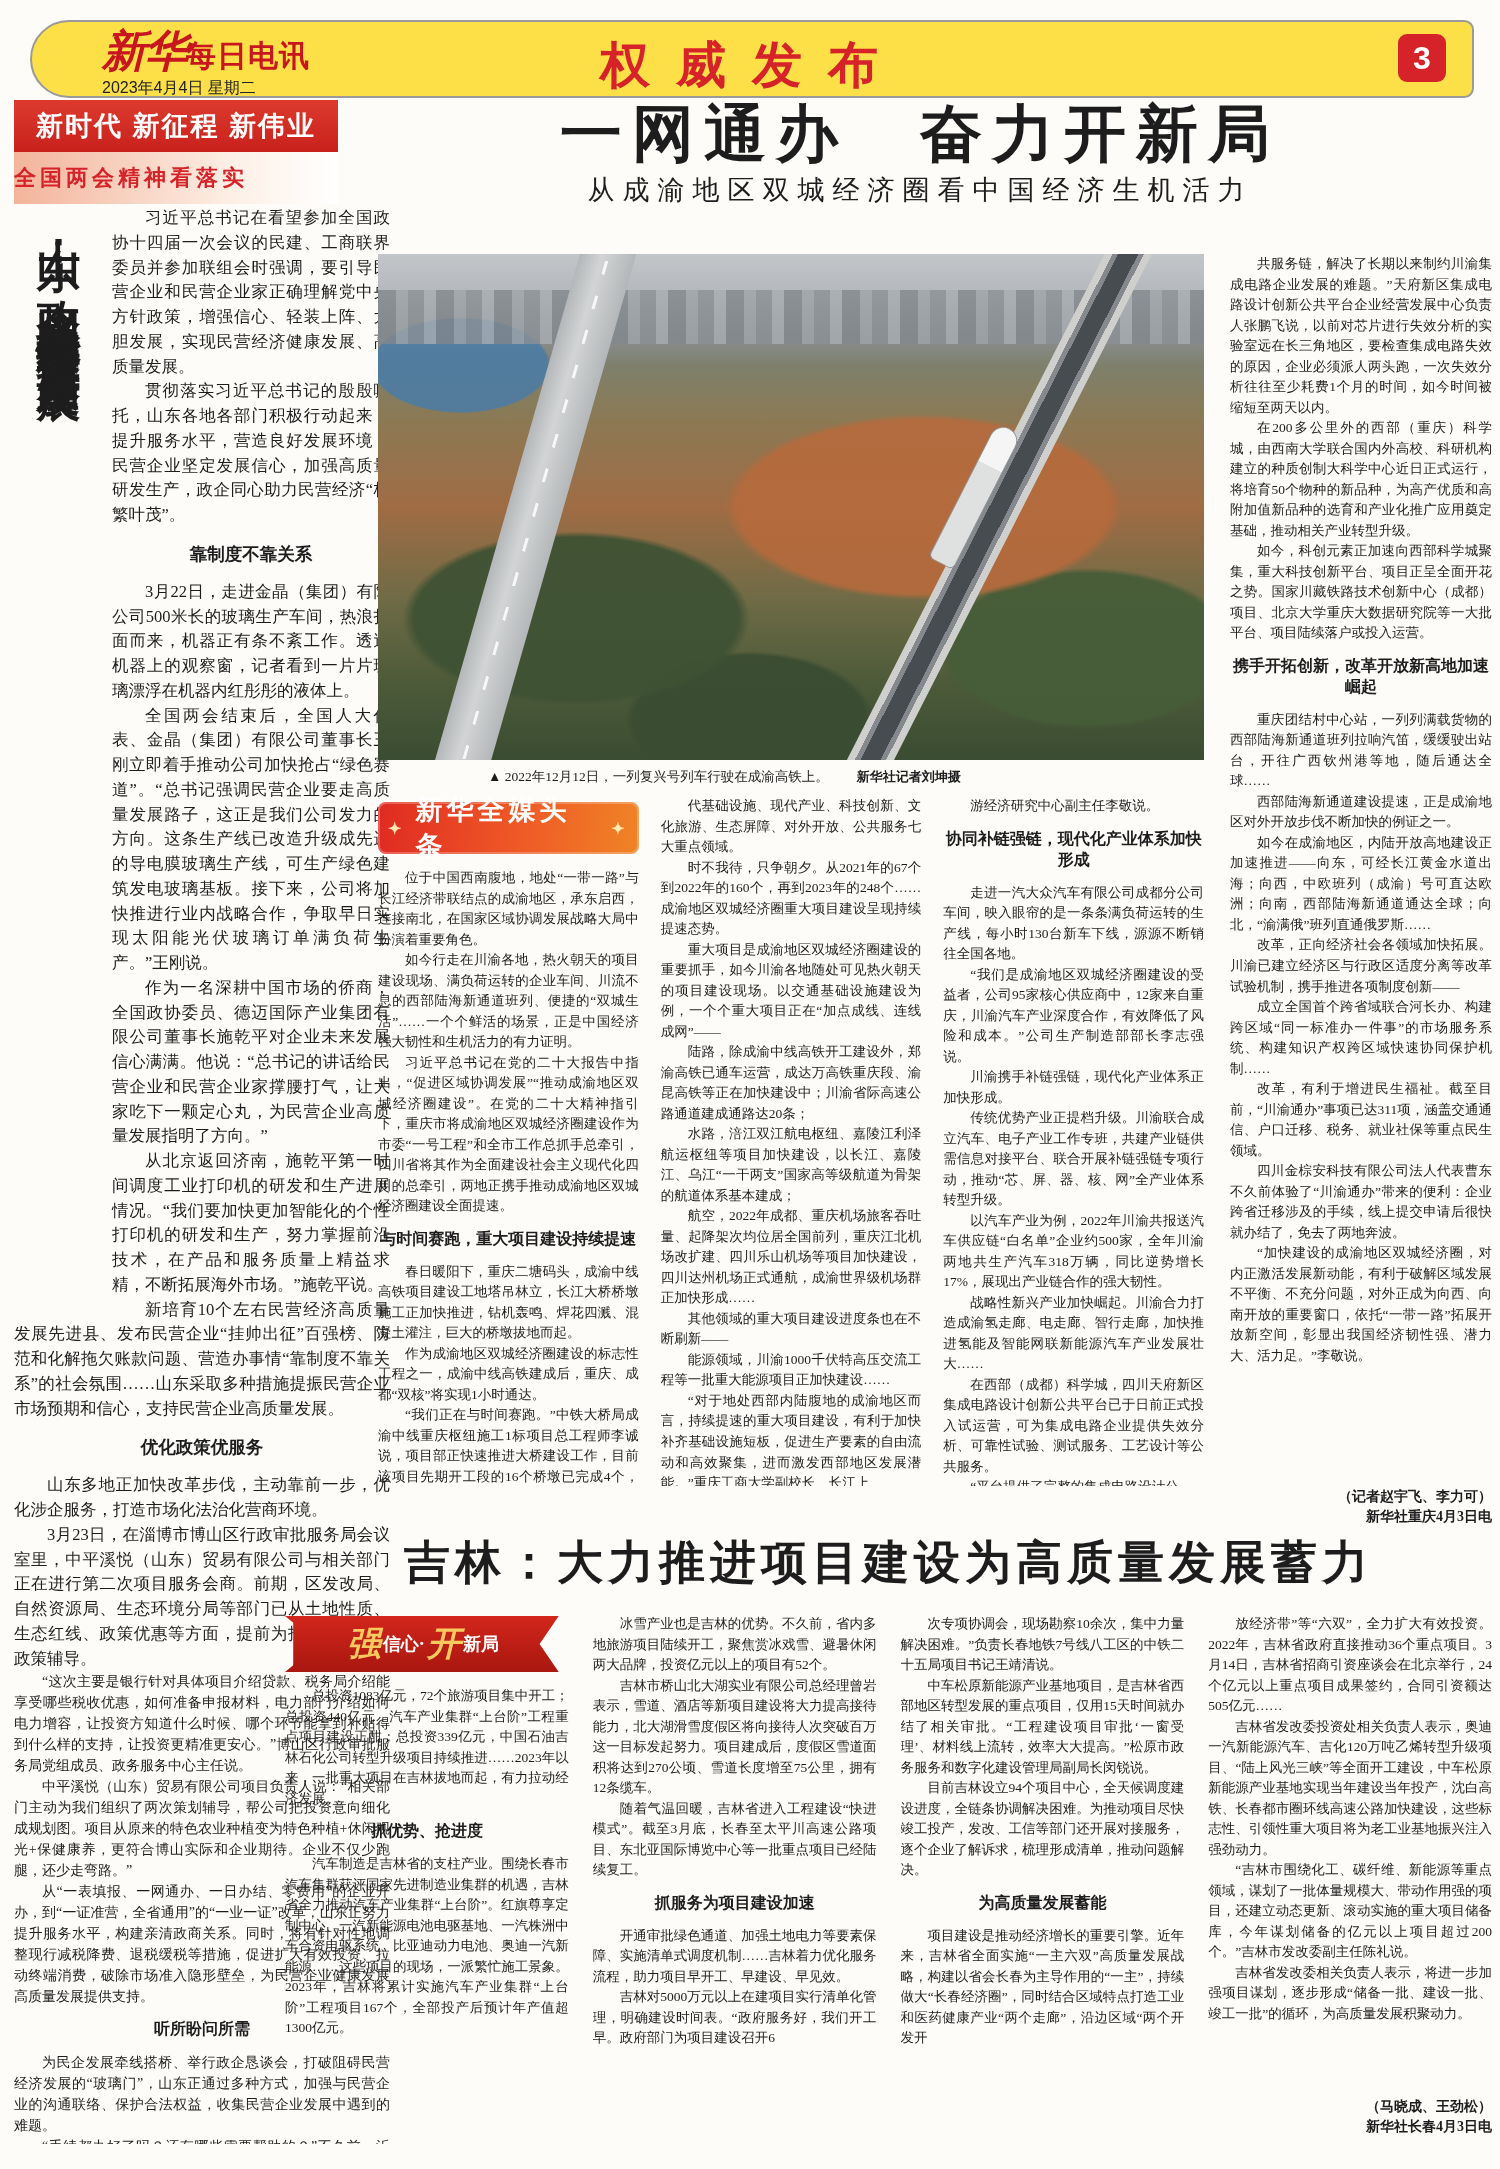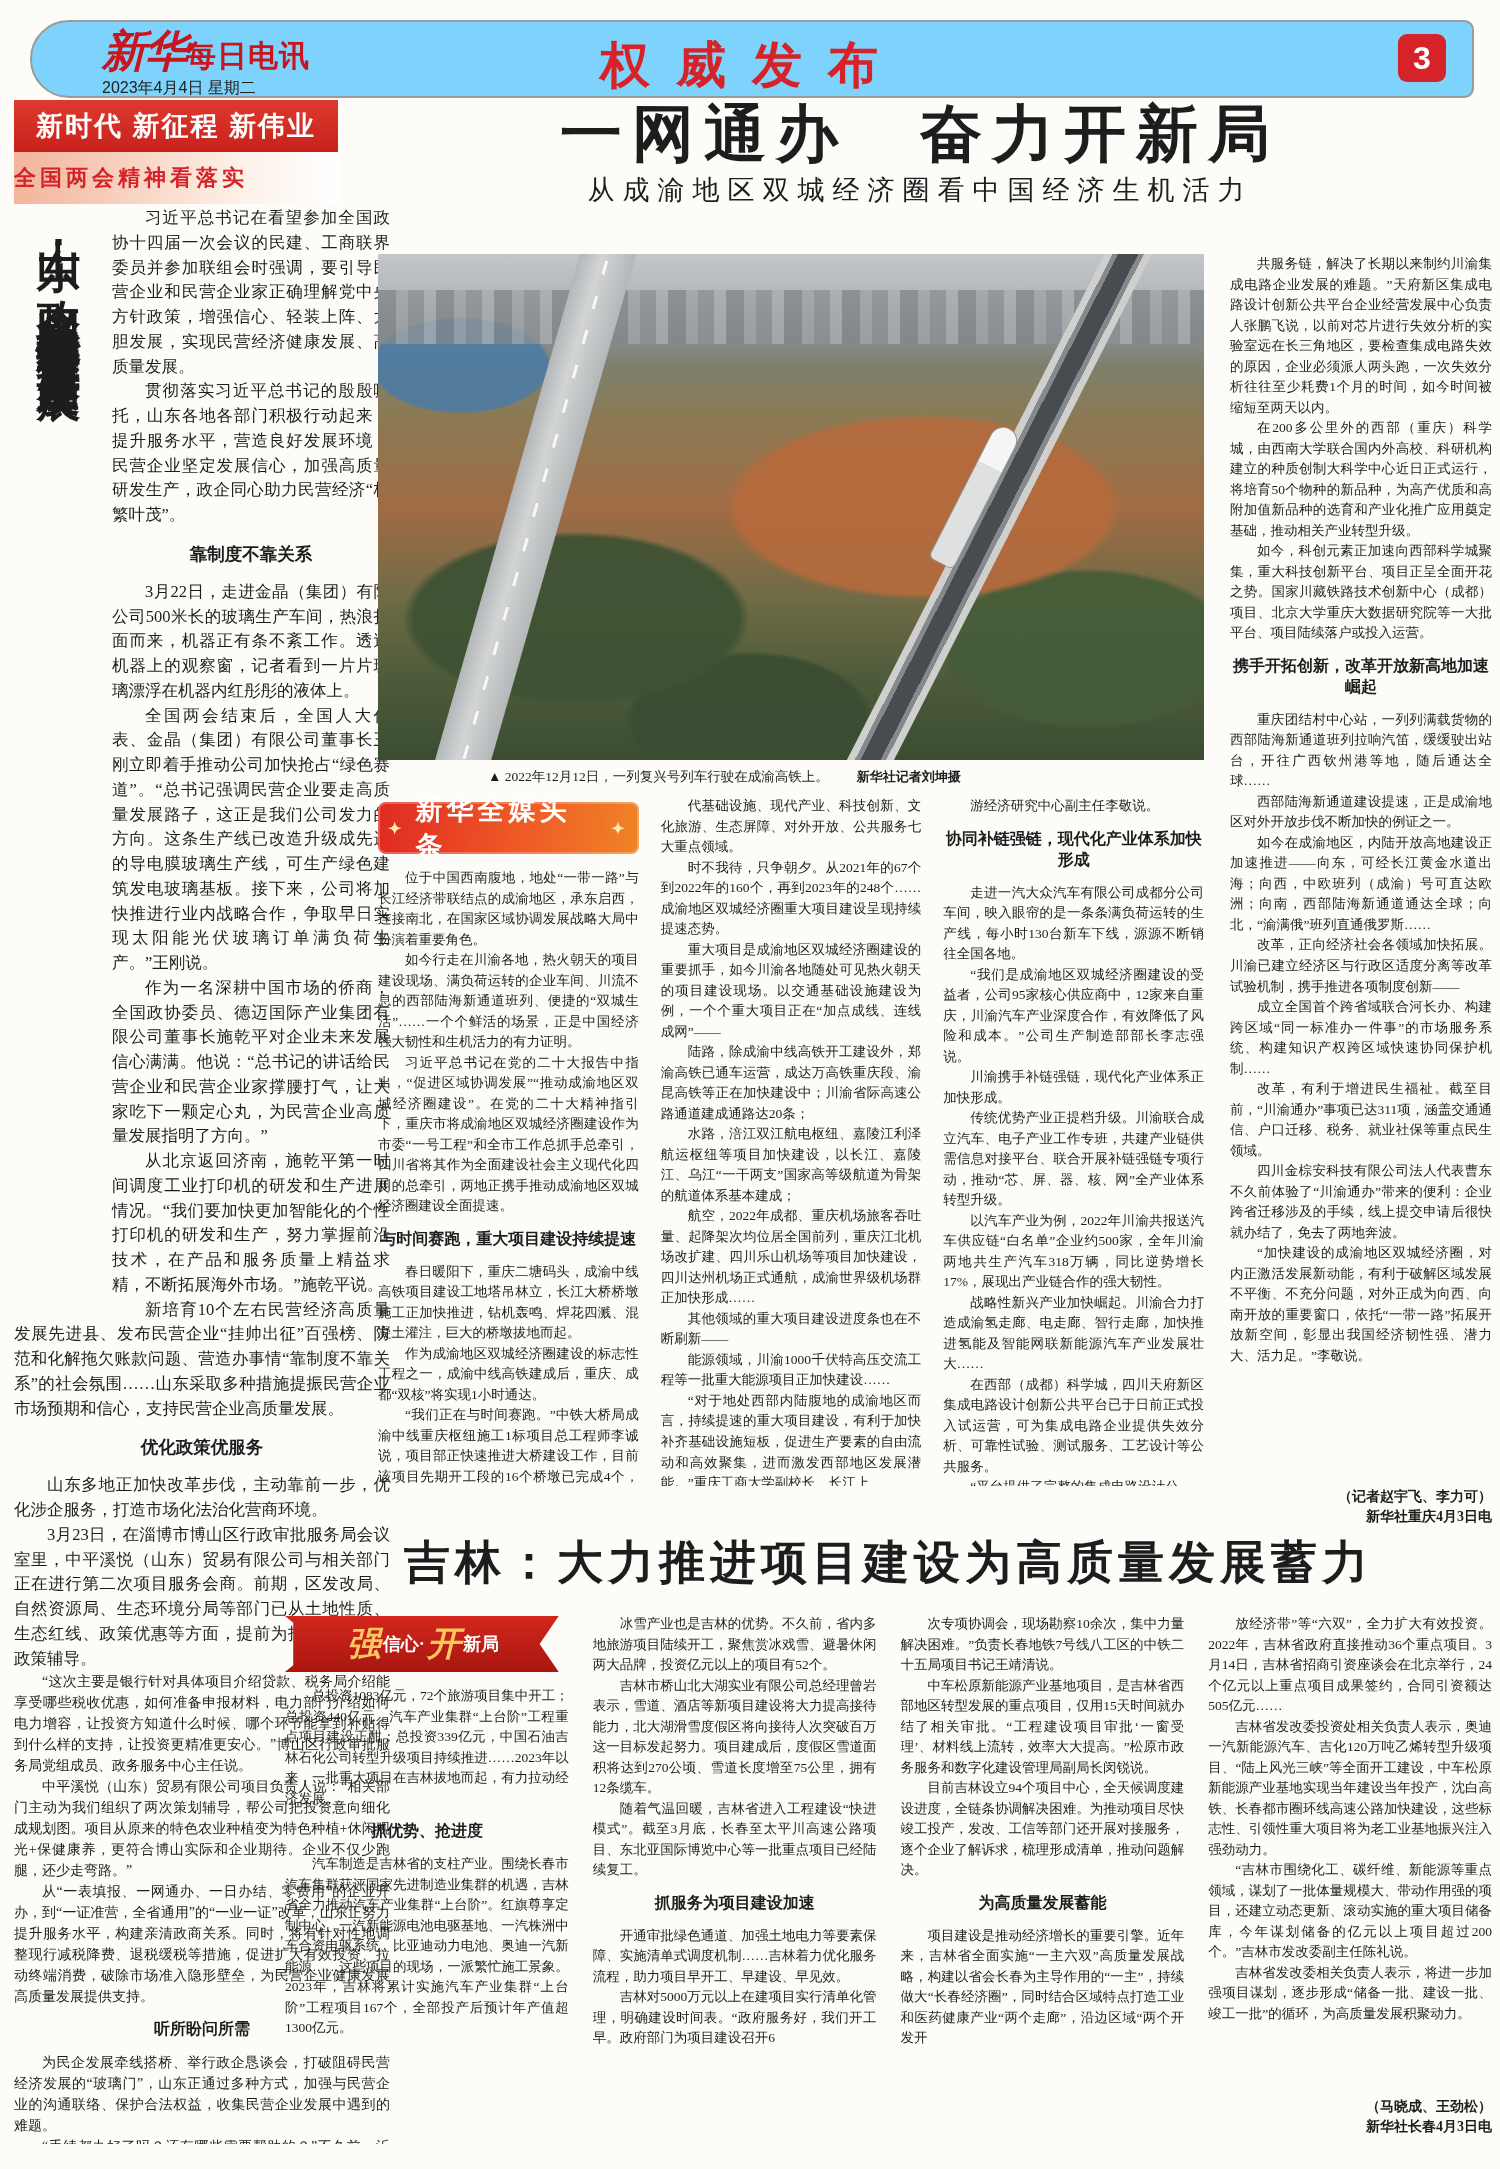--- a/index.html
+++ b/index.html
@@ -1,20 +1,20 @@
 <!DOCTYPE html>
 <html><head>
 <meta charset="utf-8">
 <style>
   html,body{margin:0;padding:0;}
   #page{position:relative;width:1500px;height:2169px;background:#fdfcf9;color:#1d1d1d;
         font-family:"Liberation Serif","DejaVu Serif",serif;overflow:hidden;}
   
   .hdr{position:absolute;left:30px;top:20px;width:1440px;height:74px;border:2px solid #9a9a9a;
-       border-radius:40px 10px 10px 40px;background:#7dd3fc;}
+       border-radius:40px 10px 10px 40px;background:#fde047;}
   .mast{position:absolute;left:70px;top:8px;line-height:1;}
   .mast .script{font-size:44px;font-weight:bold;color:#c8161e;font-style:italic;letter-spacing:-2px;}
   .mast .rest{font-size:30px;font-weight:bold;color:#c8161e;letter-spacing:1px;}
   .mast .date{font-size:16px;color:#222;margin-top:6px;font-family:"Liberation Sans",sans-serif;}
   .secttl{position:absolute;left:0;right:0;top:10px;text-align:center;font-size:50px;font-weight:bold;
           color:#d6232a;letter-spacing:26px;}
   .pagenum{position:absolute;right:26px;top:12px;width:48px;height:48px;background:#d6232a;color:#fff;
            border-radius:9px;font-size:32px;font-weight:bold;text-align:center;line-height:48px;
            font-family:"Liberation Sans",sans-serif;}
   

